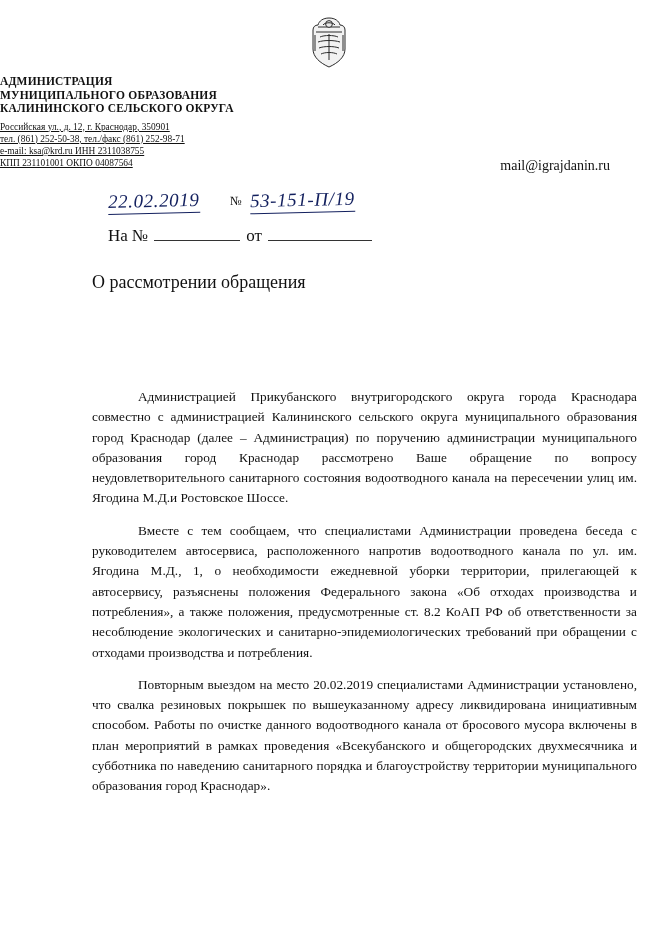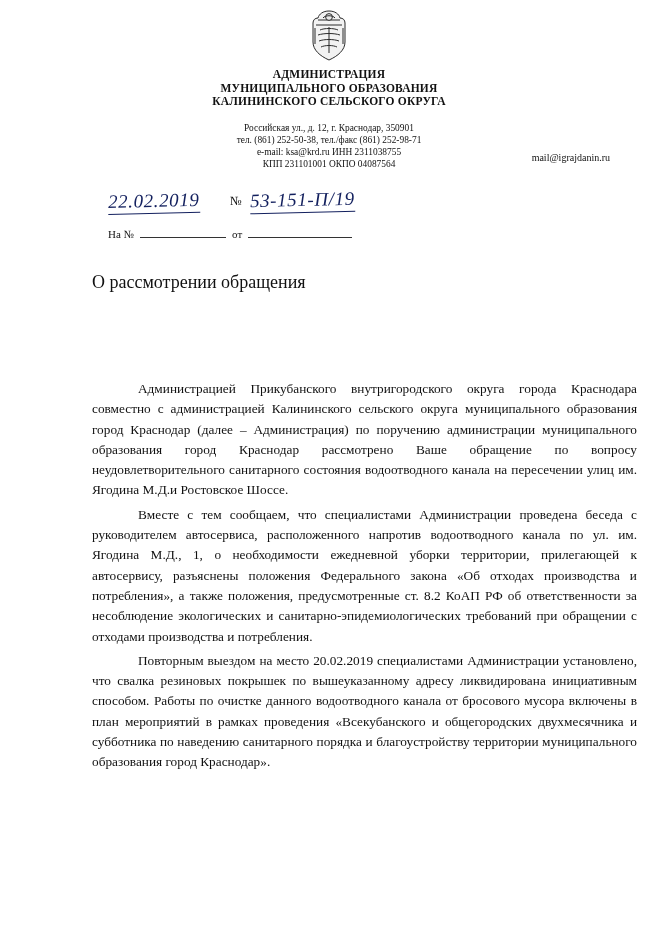--- a/index.html
+++ b/index.html
@@ -19,48 +19,49 @@
     position: relative;
     width: 658px;
     height: 931px;
     box-sizing: border-box;
   }
 
   
   .letterhead {
     position: absolute;
     left: 0;
-    top: 8px;
+    top: 15px;
     width: 100%;
-    text-align: center;
+    text-align: left;
   }
   .emblem {
     width: 46px;
     height: 56px;
     margin: 0 auto 4px auto;
     position: relative;
   }
   .emblem svg { display: block; }
 
   .org-title {
     font-family: "Liberation Serif", serif;
     font-weight: bold;
     font-size: 11.5px;
     line-height: 13.5px;
     letter-spacing: 0.2px;
     color: #111;
   }
   .org-title div { white-space: nowrap; }
 
   .org-contacts {
-    margin-top: 13px;
+    margin-top: 5px;
     font-family: "Liberation Serif", serif;
     font-size: 9.4px;
     line-height: 12.2px;
     color: #111;
+    text-decoration: underline;
   }
 
   
   .date-row {
     position: absolute;
     left: 108px;
     top: 190px;
     width: 300px;
     height: 30px;
   }
@@ -94,38 +95,38 @@
     left: 142px;
     top: -1px;
     border-bottom: 1.4px solid #13205e;
     padding-bottom: 1px;
   }
 
   .na-row {
     position: absolute;
     left: 108px;
     top: 226px;
-    font-size: 11px;
+    font-size: 17px;
     color: #111;
     white-space: nowrap;
   }
   .rule {
     display: inline-block;
     border-bottom: 1px solid #333;
     height: 11px;
   }
   .rule-a { width: 86px; margin: 0 6px; }
   .rule-b { width: 104px; margin: 0 0 0 6px; }
 
   
   .addressee {
     position: absolute;
     right: 48px;
-    top: 152px;
-    font-size: 10px;
+    top: 158px;
+    font-size: 14px;
     color: #111;
     white-space: nowrap;
   }
 
   
   .subject {
     position: absolute;
     left: 92px;
     top: 272px;
     font-size: 18px;
@@ -137,21 +138,21 @@
     position: absolute;
     left: 92px;
     top: 375px;
     width: 545px;
     font-size: 13.3px;
     line-height: 20.3px;
     text-align: justify;
     color: #111;
   }
   .body p {
-    margin: 4px 0 0 0;
+    margin: 12px 0 0 0;
     text-indent: 46px;
     text-align: justify;
     text-justify: inter-word;
   }
 </style>
 </head>
 <body>
 
 <div class="page">
 

